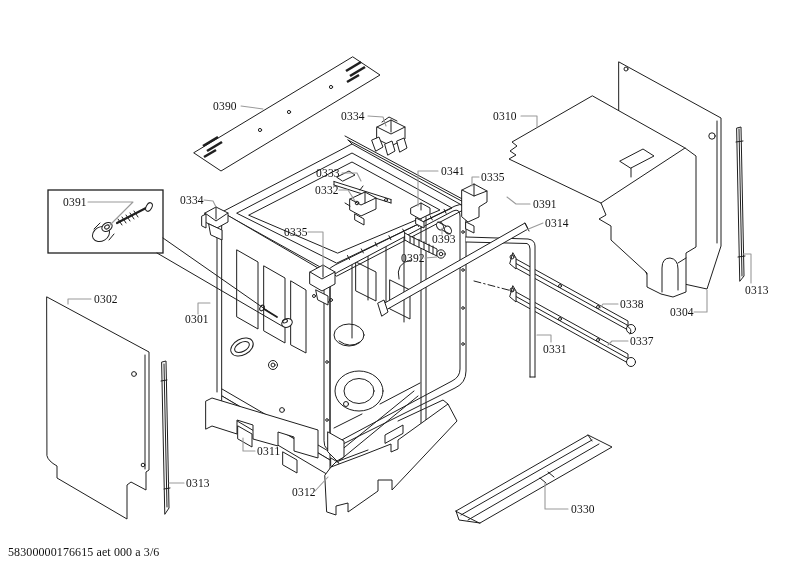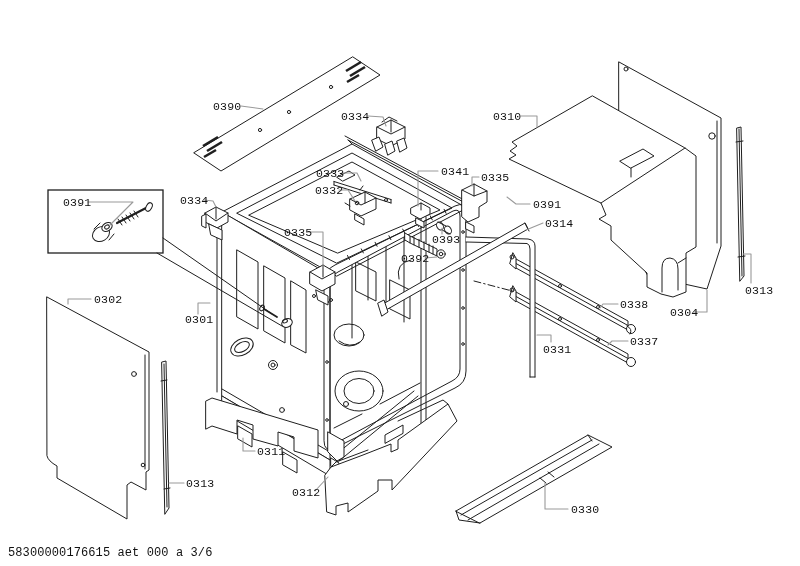--- a/index.html
+++ b/index.html
@@ -1,17 +1,17 @@
 <!DOCTYPE html>
 <html><head>
 <meta charset="utf-8">
 <style>
   html,body{margin:0;padding:0;background:#fff;}
   .stage{position:relative;width:800px;height:566px;background:#ffffff;overflow:hidden;
-         font-family:Liberation Mono, monospace;}
+         font-family:Liberation Serif, serif;}
   svg{display:block}
   .ln{stroke:#1f1f1f;fill:none;stroke-width:1;stroke-linecap:round;stroke-linejoin:round;}
   .fw{fill:#ffffff;}
   .slot{stroke:#1f1f1f;stroke-width:2.6;stroke-linecap:butt;}
   .leader{stroke:#9a9a9a;fill:none;stroke-width:1.1;stroke-linecap:round;stroke-linejoin:round;}
   text.callout{font-size:11.5px;fill:#111111;letter-spacing:0.2px;}
   text.footer{font-size:12px;fill:#111111;letter-spacing:0.1px;}
 </style>
 </head>
 <body>

